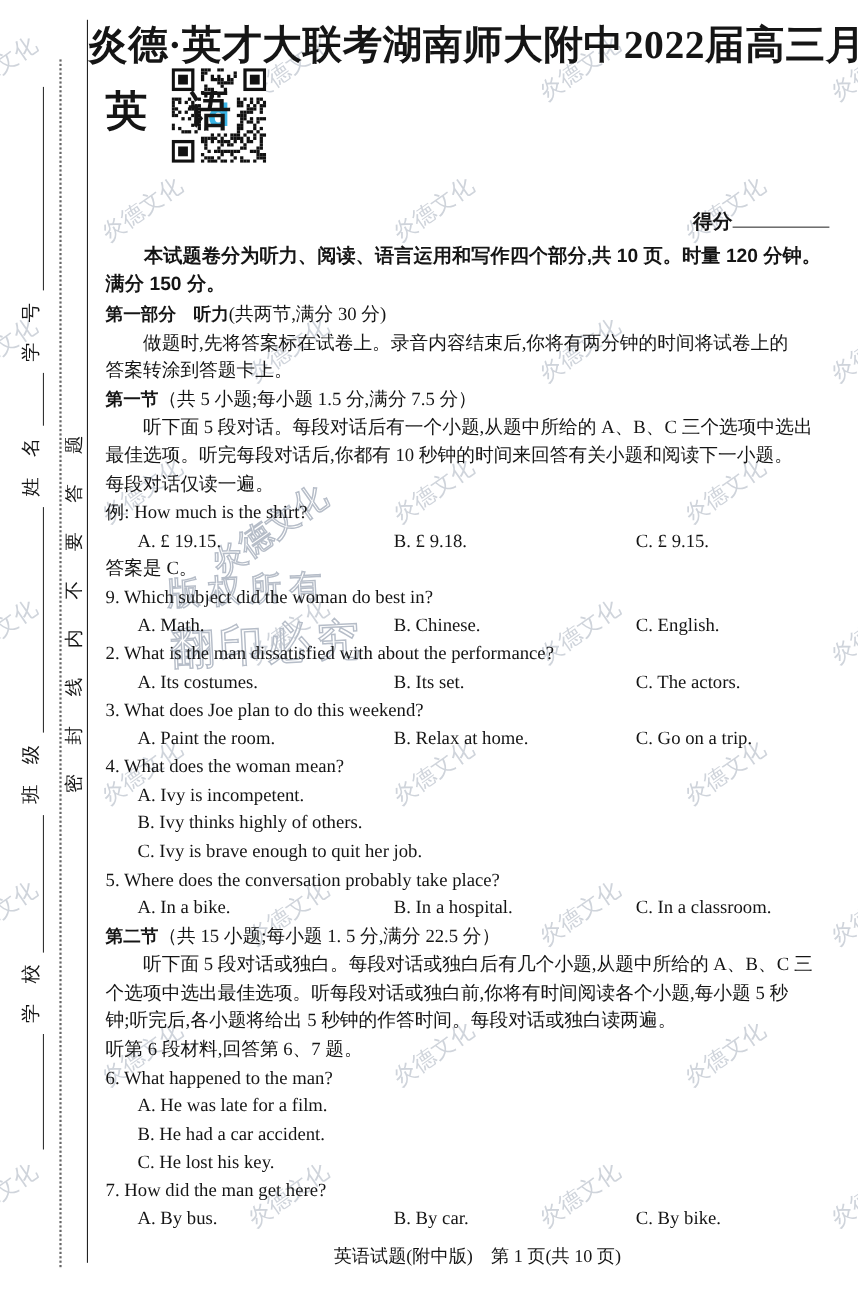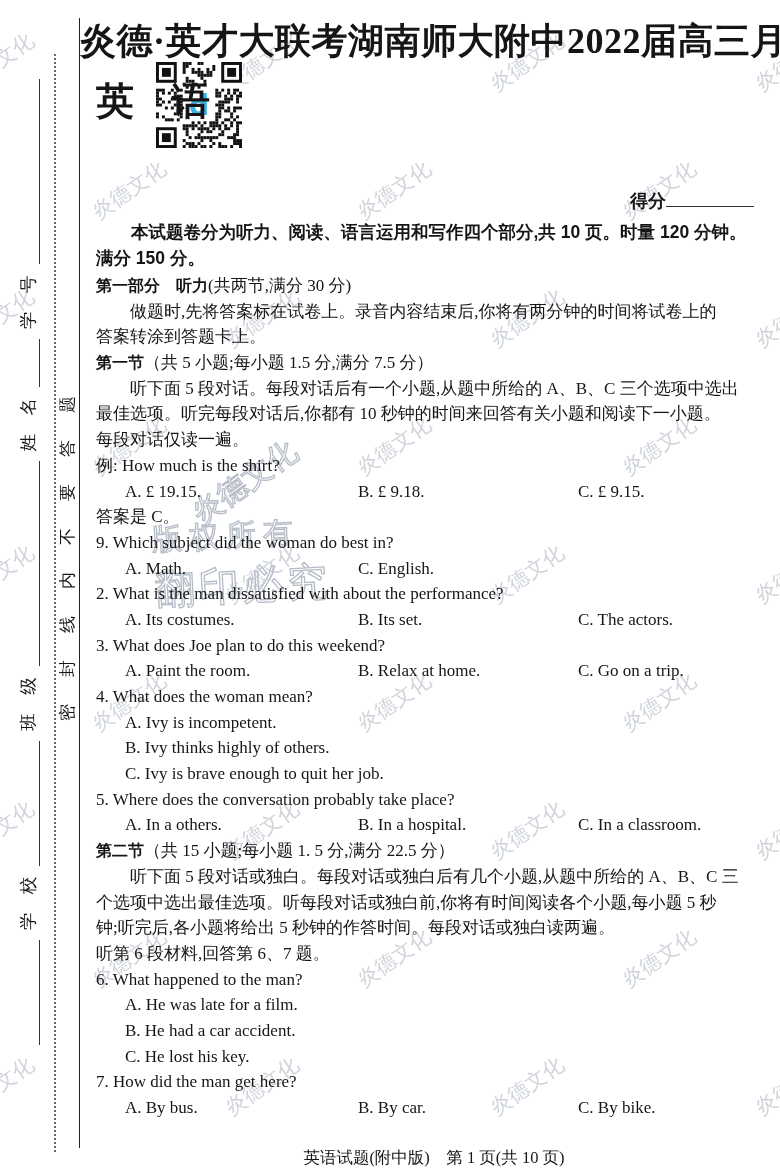--- a/index.html
+++ b/index.html
@@ -49,21 +49,21 @@
 
   
   .body{position:absolute;left:96px;top:273px;width:676px;z-index:1;font-size:17px;line-height:25.7px;}
   .ln{white-space:nowrap;height:25.7px;}
   .ind{text-indent:2em;}
   .hd{font-weight:bold;font-family:Liberation Serif, serif;font-size:16px;}
   .opts3{display:grid;grid-template-columns:233px 220px auto;padding-left:29px;}
   .stack{padding-left:29px;}
 
   .page-footer{position:absolute;left:96px;top:1131px;width:676px;z-index:1;
-      text-align:center;font-size:16.5px;margin-top:16px;}
+      text-align:center;font-size:16.5px;}
 </style>
 </head>
 <body>
 
 <div class="page">
 
   <div id="wm-layer">
       <div class="wm" style="left: -45px; top: 48px;">炎德文化</div>
       <div class="wm" style="left: 220px; top: 48px;">炎德文化</div>
       <div class="wm" style="left: 485px; top: 48px;">炎德文化</div>
@@ -373,20 +373,21 @@
     <div class="ln opts3">
       <span>A. £ 19.15.</span>
       <span>B. £ 9.18.</span>
       <span>C. £ 9.15.</span>
     </div>
     <div class="ln">答案是 C。</div>
 
     <div class="ln">9. Which subject did the woman do best in?</div>
     <div class="ln opts3">
       <span>A. Math.</span>
+      <span>B. Chinese.</span>
       <span>C. English.</span>
     </div>
 
     <div class="ln">2. What is the man dissatisfied with about the performance?</div>
     <div class="ln opts3">
       <span>A. Its costumes.</span>
       <span>B. Its set.</span>
       <span>C. The actors.</span>
     </div>
 
@@ -397,21 +398,21 @@
       <span>C. Go on a trip.</span>
     </div>
 
     <div class="ln">4. What does the woman mean?</div>
     <div class="ln stack">A. Ivy is incompetent.</div>
     <div class="ln stack">B. Ivy thinks highly of others.</div>
     <div class="ln stack">C. Ivy is brave enough to quit her job.</div>
 
     <div class="ln">5. Where does the conversation probably take place?</div>
     <div class="ln opts3">
-      <span>A. In a others.</span>
+      <span>A. In a bike.</span>
       <span>B. In a hospital.</span>
       <span>C. In a classroom.</span>
     </div>
 
     <div class="ln"><span class="hd">第二节</span><span>（共 15 小题;每小题 1. 5 分,满分 22.5 分）</span></div>
     <div class="ln ind">听下面 5 段对话或独白。每段对话或独白后有几个小题,从题中所给的 A、B、C 三</div>
     <div class="ln">个选项中选出最佳选项。听每段对话或独白前,你将有时间阅读各个小题,每小题 5 秒</div>
     <div class="ln">钟;听完后,各小题将给出 5 秒钟的作答时间。每段对话或独白读两遍。</div>
     <div class="ln">听第 6 段材料,回答第 6、7 题。</div>
 

